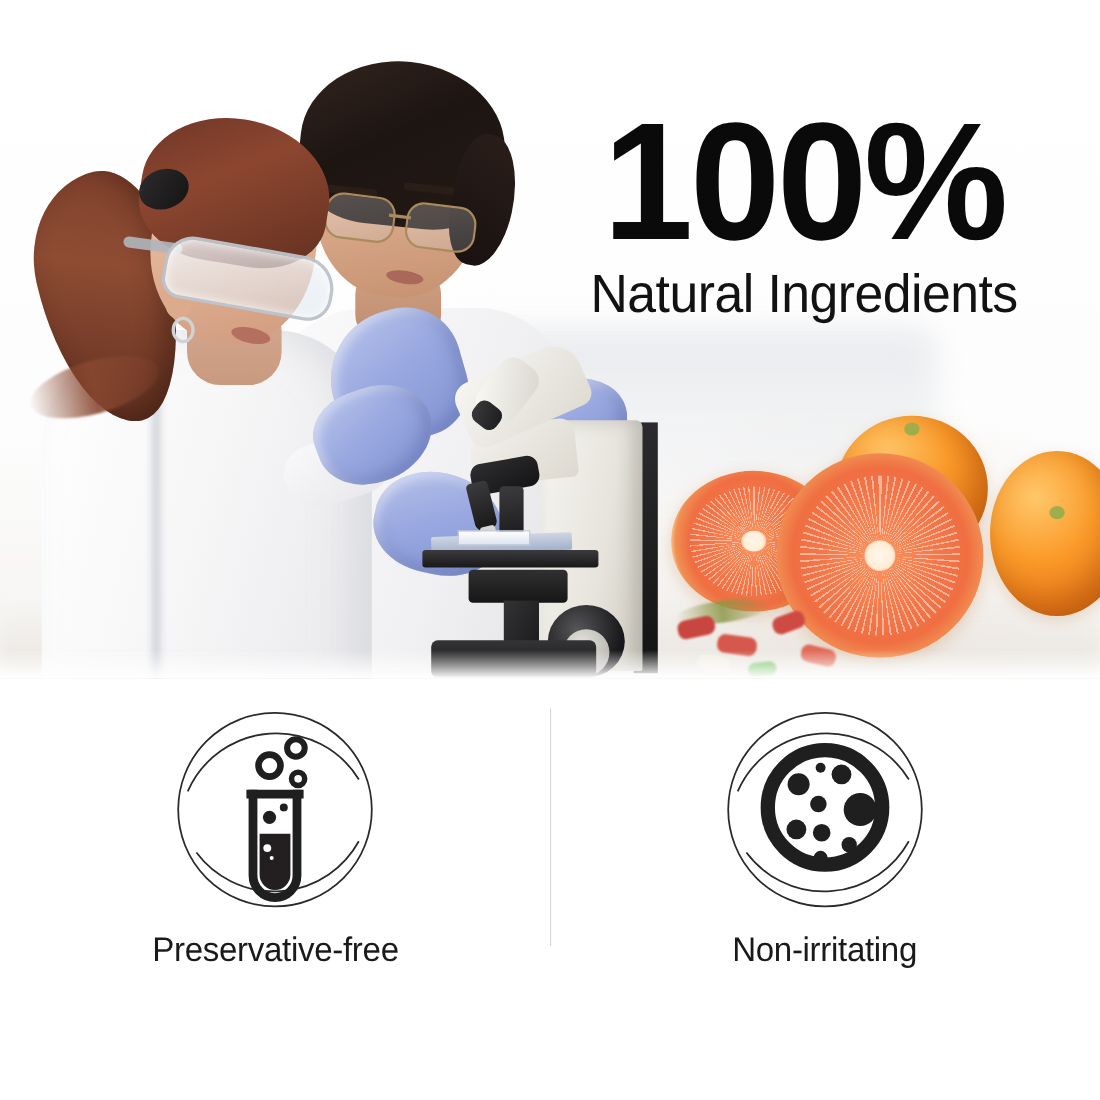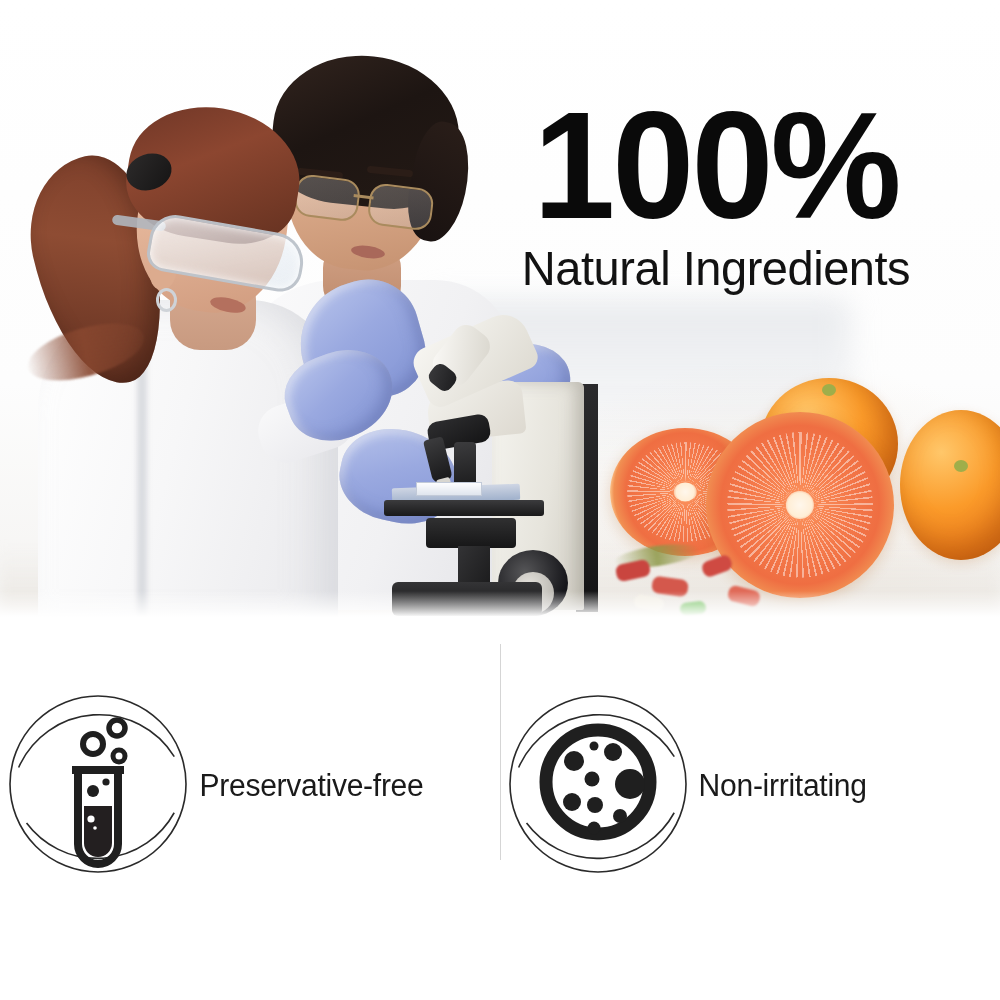--- a/index.html
+++ b/index.html
@@ -309,21 +309,21 @@
     background:linear-gradient(90deg,rgba(150,160,80,.0),rgba(140,152,72,.85),rgba(150,160,80,.0));
     border-radius:50%;transform:rotate(-8deg);
   }
   .photo-fade{
     position:absolute;left:0;bottom:0;width:1000px;height:26px;
     background:linear-gradient(180deg,rgba(255,255,255,0),#ffffff);
   }
 
   
   .headline{
-    position:absolute;left:481px;top:96px;width:470px;
+    position:absolute;left:496px;top:96px;width:470px;
     text-align:center;
   }
   .headline .big{
     display:block;
     font-size:152px;line-height:.92;
     font-weight:900;letter-spacing:-3px;
     color:#0a0a0a;
     transform:scaleX(.97);
   }
   .headline .sub{
@@ -334,21 +334,21 @@
     transform:scaleX(.96);
   }
 
   
   .features{
     position:absolute;left:0;top:630px;width:1000px;height:300px;
     display:flex;
   }
   .feature{
     position:relative;flex:1 1 0;
-    display:flex;flex-direction:row;align-items:center;
+    display:flex;flex-direction:column;align-items:center;
   }
   .feature + .feature:before{
     content:"";position:absolute;left:0;top:14px;width:1px;height:216px;
     background:#d5d5d5;
   }
   .icon-wrap{
     position:relative;width:196px;height:196px;margin-top:8px;
   }
   .icon-wrap svg{display:block;width:196px;height:196px;}
   .feature-label{

